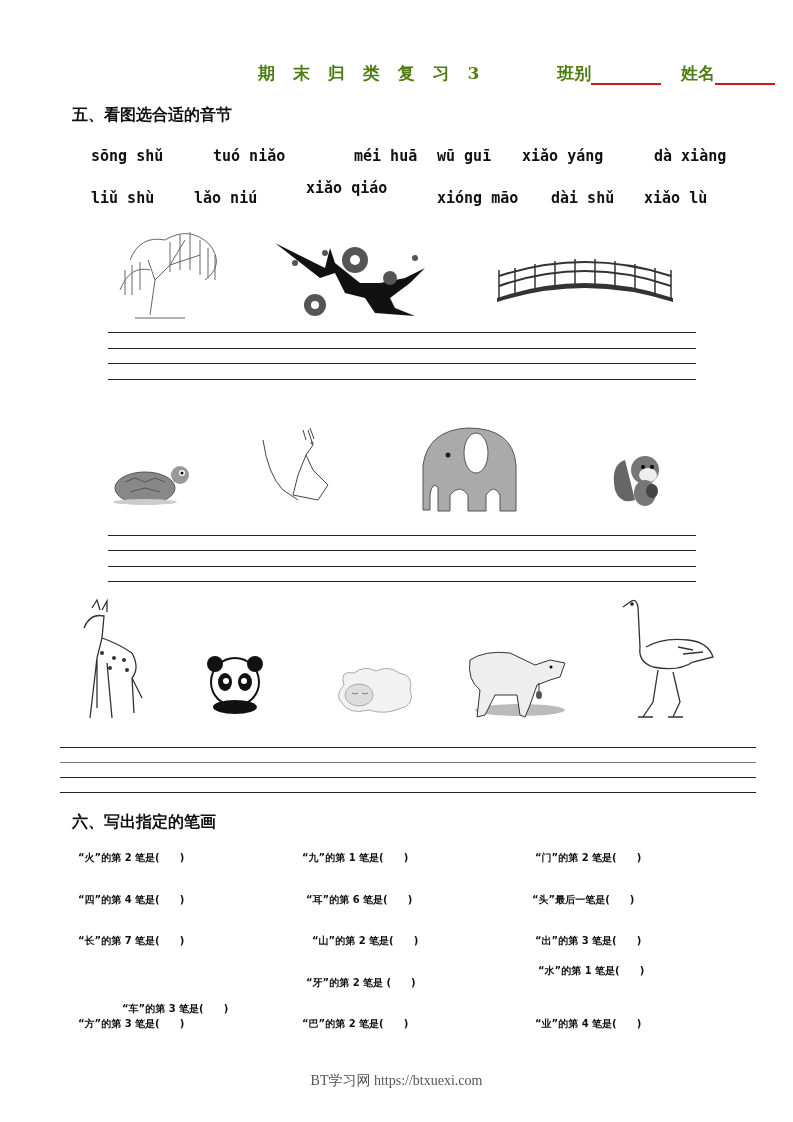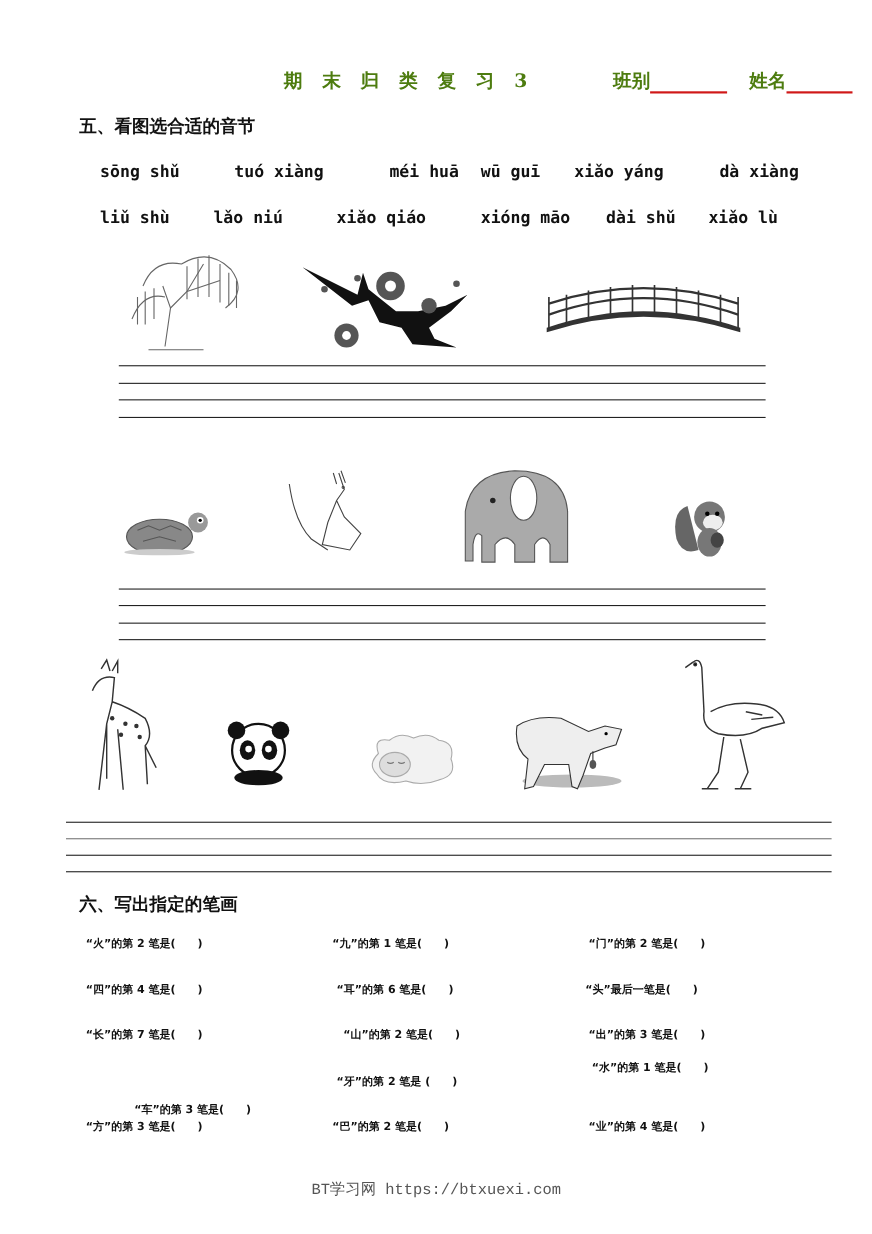--- a/index.html
+++ b/index.html
@@ -8,45 +8,45 @@
   .abs { position:absolute; }
   .header { left:258px; top:62px; font-size:17px; font-weight:bold; color:#4d7c0f; letter-spacing:0; white-space:nowrap; }
   .header .title { letter-spacing:6px; }
   .header .fld { display:inline-block; }
   .header .blank { display:inline-block; border-bottom:2px solid #d01818; height:16px; vertical-align:bottom; }
   .sec-title { font-size:16px; font-weight:bold; font-family:"DejaVu Sans", sans-serif; }
   .py { font-family:"DejaVu Sans Mono","Liberation Mono", monospace; font-size:15px; font-weight:bold; white-space:nowrap; }
   .hline { position:absolute; height:0; border-top:1.5px solid #222; }
   .img { position:absolute; }
   .stroke-q { font-family:"DejaVu Sans", sans-serif; font-size:10px; font-weight:bold; white-space:nowrap; }
-  .footer { left:0; width:793px; top:1072px; text-align:center; font-family:Liberation Mono, monospace; font-size:14px; color:#555; }
+  .footer { left:0; width:793px; top:1072px; text-align:center; font-family:Liberation Serif, serif; font-size:14px; color:#555; }
 </style>
 </head>
 <body>
 
 <div class="abs header">
   <span class="title">期 末 归 类 复 习 3</span>
   <span style="display:inline-block;width:60px;"></span>
   <span class="fld">班别</span><span class="blank" style="width:70px;"></span>
   <span style="display:inline-block;width:8px;"></span>
   <span class="fld">姓名</span><span class="blank" style="width:60px;"></span>
 </div>
 
 <div class="abs sec-title" style="left:72px;top:105px;">五、看图选合适的音节</div>
 
 <div class="abs py" style="left:91px;top:147px;">sōng shǔ</div>
-<div class="abs py" style="left:213px;top:147px;">tuó xiàng</div>
+<div class="abs py" style="left:213px;top:147px;">tuó niǎo</div>
 <div class="abs py" style="left:334px;top:147px;padding-left:20px;">méi huā</div>
 <div class="abs py" style="left:437px;top:147px;">wū guī</div>
 <div class="abs py" style="left:522px;top:147px;">xiǎo yáng</div>
 <div class="abs py" style="left:654px;top:147px;">dà xiàng</div>
 
 <div class="abs py" style="left:91px;top:189px;">liǔ shù</div>
 <div class="abs py" style="left:194px;top:189px;">lǎo niú</div>
-<div class="abs py" style="left:306px;top:189px;">xiǎo qiáo</div>
+<div class="abs py" style="left:306px;top:179px;">xiǎo qiáo</div>
 <div class="abs py" style="left:437px;top:189px;">xióng māo</div>
 <div class="abs py" style="left:551px;top:189px;">dài shǔ</div>
 <div class="abs py" style="left:644px;top:189px;">xiǎo lù</div>
 
 <svg class="img" style="left:110px;top:220px;" width="120" height="100" viewBox="0 0 120 100">
   <g stroke="#666" fill="none" stroke-width="1">
     <path d="M40 95 L45 60 L38 40 M45 60 L60 45 L75 20 M60 45 L90 35"></path>
     <path d="M20 40 Q30 15 55 20 Q80 5 100 25 Q115 45 95 60"></path>
     <path d="M10 70 Q20 45 40 50"></path>
     <path d="M15 50 v25 M22 45 v30 M30 42 v28 M60 22 v30 M70 15 v35 M80 12 v38 M90 20 v35 M98 28 v30 M105 35 v25"></path>

